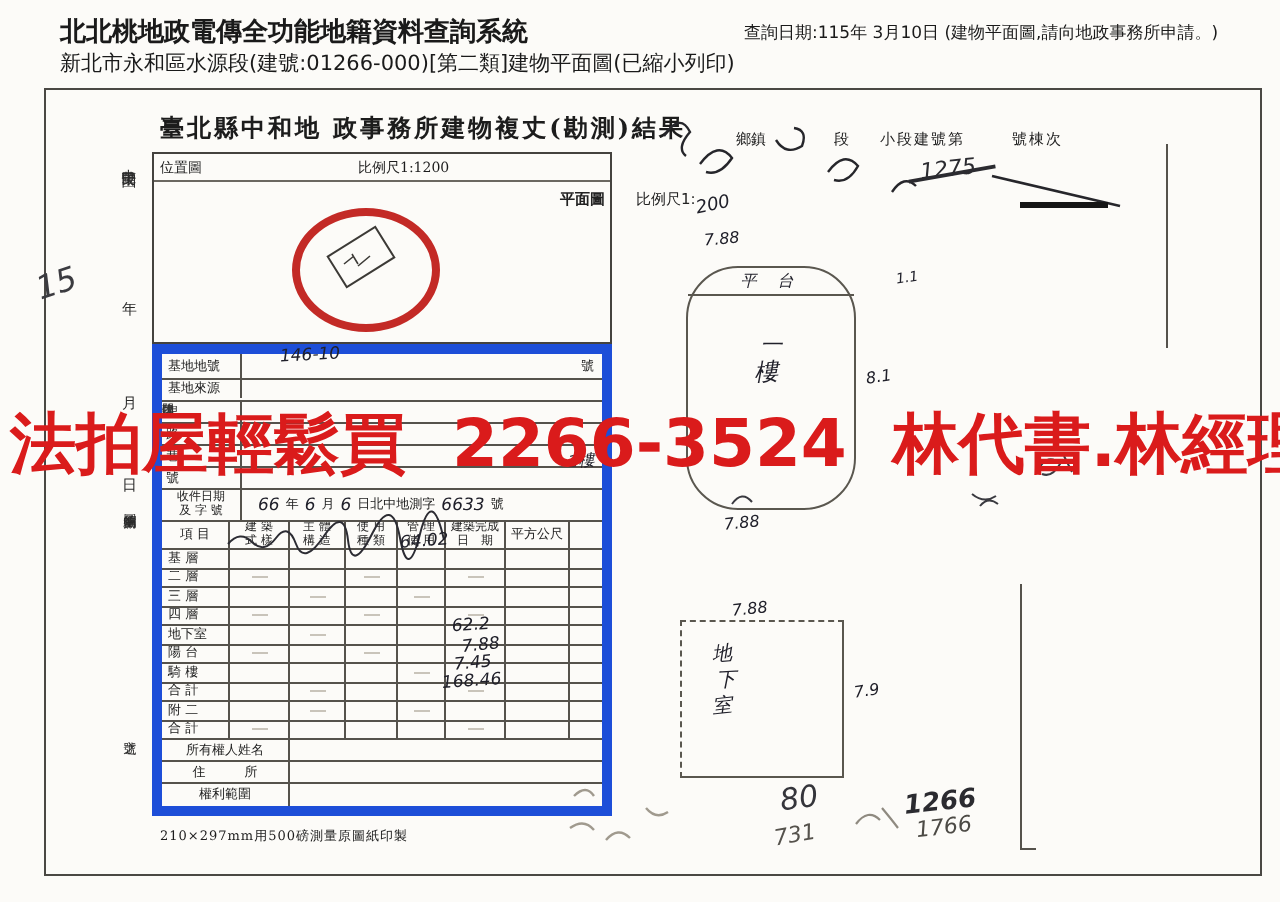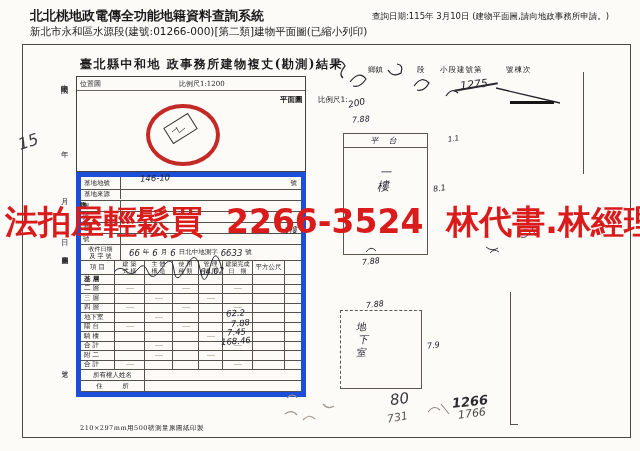--- a/index.html
+++ b/index.html
@@ -127,21 +127,21 @@
           <span>使 用</span>
         </div>
     <div class="cell hdr2 print" style="width:30px;">
           <span>建築完成</span>
           <span>日　期</span>
         </div>
     <div class="cell print" style="width:32px;">平方公尺</div>
     <div class="cell nob" style="flex:1;"></div>
   </div>
 
-  <div class="trow" style="height:9.5px;font-weight:bold;">
+  <div class="trow" style="height:9.5px;">
     <div class="cell lab print" style="width:34px;">基 層</div>
     <div class="cell" style="width:30px;"></div>
         <div class="cell" style="width:28px;"></div>
         <div class="cell" style="width:26px;"></div>
         <div class="cell" style="width:24px;"></div>
         <div class="cell" style="width:30px;"></div>
         <div class="cell" style="width:32px;"></div>
         <div class="cell nob" style="flex:1;"></div>
   </div>
   <div class="trow" style="height:9.5px;">
@@ -235,37 +235,41 @@
         <div class="cell nob" style="flex:1;"></div>
   </div>
 
   <div class="trow" style="height:11px;border-bottom:none;">
     <div class="cell print" style="width:64px;border-bottom:1px solid #55524c;">所有權人姓名</div>
     <div class="cell nob" style="flex:1;border-bottom:1px solid #55524c;"></div>
   </div>
   <div class="trow" style="height:11px;border-bottom:none;">
     <div class="cell print" style="width:64px;border-bottom:1px solid #55524c;">住　　　所</div>
     <div class="cell nob" style="flex:1;border-bottom:1px solid #55524c;"></div>
+  </div>
+  <div class="trow" style="height:11px;">
+    <div class="cell print" style="width:64px;">權利範圍</div>
+    <div class="cell nob" style="flex:1;"></div>
   </div>
 </div>
 
 <div class="abs vtext" style="left:78px;top:197px;font-size:6px;color:#333;z-index:5;">建物門牌</div>
 
 <div class="abs hw num" style="left:140px;top:173px;transform:rotate(-3deg);">146-10</div>
 <div class="abs hw" style="left:284px;top:225px;font-size:8px;transform:rotate(-5deg);">1樓</div>
 <svg class="abs sk" style="left:112px;top:264px;" width="125" height="14">
   <path d="M2,8 q6,-7 12,-1 t12,-2 t10,3 t14,-4 t12,2 t12,-3 t14,2 t10,-2 t12,3" stroke="#2c2c33" stroke-width="1" fill="none"></path>
 </svg>
 <div class="abs hw num" style="left:200px;top:266px;transform:rotate(-4deg);">64.02</div>
 <div class="abs hw num" style="left:226px;top:308px;transform:rotate(-4deg);">62.2</div>
 <div class="abs hw num" style="left:231px;top:318px;transform:rotate(-6deg);">7.88</div>
 <div class="abs hw num" style="left:227px;top:327px;transform:rotate(-5deg);">7.45</div>
 <div class="abs hw num" style="left:221px;top:336px;transform:rotate(-4deg);">168.46</div>
 
-<div class="abs print" style="left:80px;top:424px;font-size:6.5px;letter-spacing:0.5px;">210×297mm用500磅測量原圖紙印製</div>
+<div class="abs print" style="left:80px;top:414px;font-size:6.5px;letter-spacing:0.5px;">210×297mm用500磅測量原圖紙印製</div>
 
 <div class="abs smallprint" style="left:368px;top:65px;">鄉鎮</div>
 <div class="abs smallprint" style="left:417px;top:65px;">段</div>
 <div class="abs smallprint" style="left:440px;top:65px;letter-spacing:1px;">小段建號第</div>
 <div class="abs smallprint" style="left:506px;top:65px;letter-spacing:1px;">號棟次</div>
 <svg class="abs sk" style="left:326px;top:56px;" width="140" height="48">
   <path d="M6,12 q8,-12 13,-2 q-7,8 -2,12 M24,26 q9,-12 16,-3 q-6,9 -13,7 M62,14 q5,8 13,3 q3,-8 -4,-9 M88,30 q8,-11 15,-3 q-5,9 -12,7 M120,40 q6,-9 12,-3" stroke="#26262b" stroke-width="1.2" fill="none"></path>
 </svg>
 <div class="abs hw" style="left:460px;top:78px;font-size:11px;transform:rotate(-6deg);color:#2b2b30;">1275</div>
 <div class="abs" style="left:454px;top:86px;width:44px;height:1.5px;background:#2b2b30;transform:rotate(-10deg);"></div>
@@ -275,21 +279,21 @@
 <div class="abs" style="left:510px;top:101px;width:44px;height:3px;background:#161616;"></div>
 <div class="abs smallprint" style="left:280px;top:95px;font-weight:600;">平面圖</div>
 <div class="abs smallprint" style="left:318px;top:95px;">比例尺1:</div>
 <div class="abs hw" style="left:348px;top:98px;font-size:9px;transform:rotate(-12deg);">200</div>
 
 <div class="abs" style="left:583px;top:72px;width:1px;height:102px;background:#55524c;"></div>
 <div class="abs" style="left:510px;top:292px;width:1px;height:133px;background:#55524c;"></div>
 <div class="abs" style="left:510px;top:424px;width:8px;height:1px;background:#55524c;"></div>
 
 <div class="abs hw" style="left:352px;top:115px;font-size:8px;transform:rotate(-5deg);">7.88</div>
-<div class="abs planrect" style="left:343px;top:133px;width:85px;height:122px;">
+<div class="abs planrect" style="left:343px;top:133px;width:85px;height:122px;border-radius:26px;">
   <div style="height:13px;border-bottom:1px solid #5a574f;display:flex;align-items:center;justify-content:center;">
     <span class="hw" style="font-size:8px;letter-spacing:4px;">平 台</span>
   </div>
 </div>
 <div class="abs hw" style="left:448px;top:135px;font-size:7px;transform:rotate(-8deg);">1.1</div>
 <div class="abs hw" style="left:380px;top:165px;font-size:11px;">一</div>
 <div class="abs hw" style="left:377px;top:178px;font-size:12px;transform:rotate(-4deg);">樓</div>
 <div class="abs hw" style="left:433px;top:184px;font-size:8px;transform:rotate(-8deg);">8.1</div>
 <div class="abs hw" style="left:362px;top:257px;font-size:8px;transform:rotate(-6deg);">7.88</div>
 <svg class="abs sk" style="left:362px;top:243px;" width="140" height="14">

